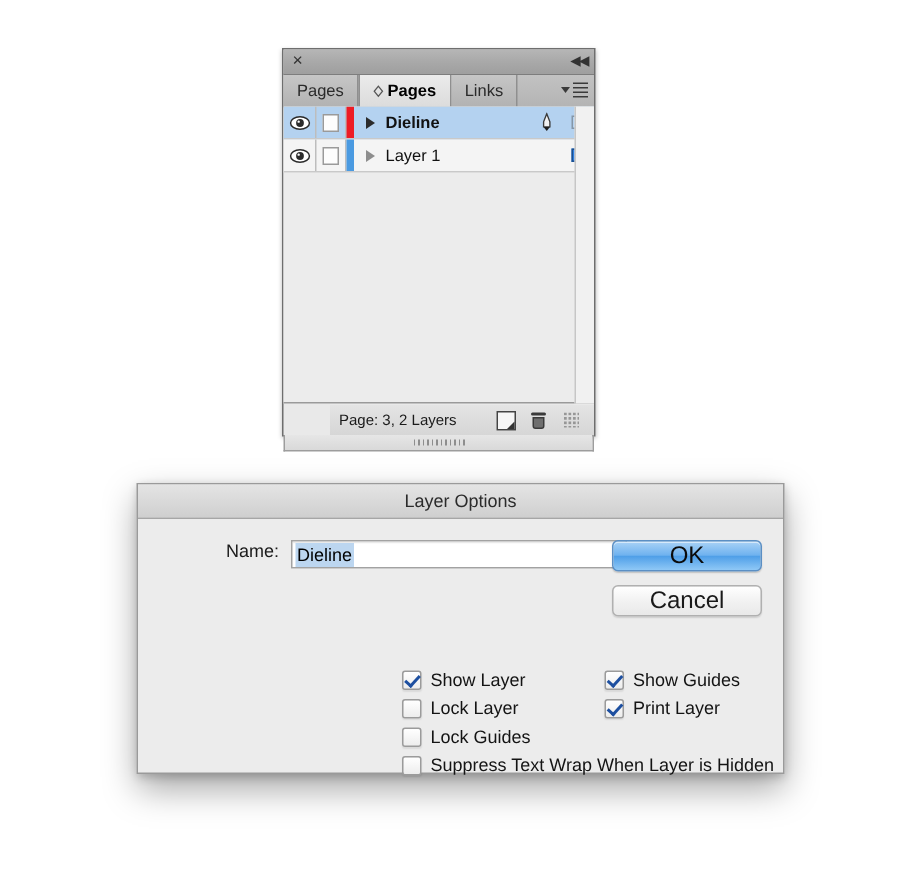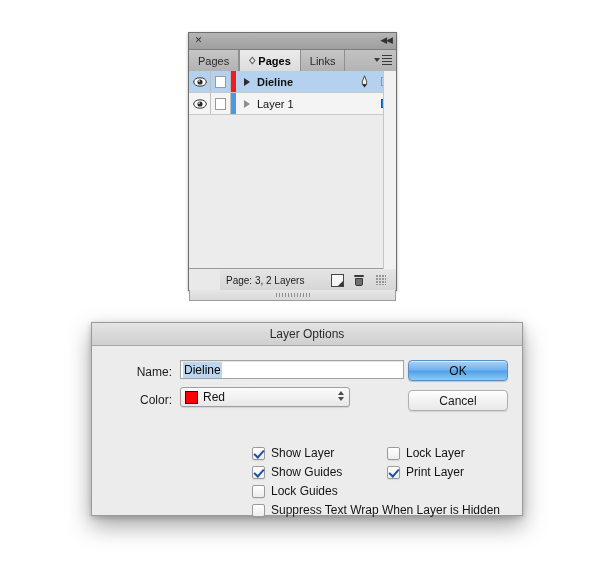--- a/index.html
+++ b/index.html
@@ -286,23 +286,23 @@
     display: flex;
     align-items: center;
     justify-content: center;
     font-size: 12px;
     color: #2b2b2b;
   }
   .dialog-body { padding: 14px 0 0 0; position: relative; height: 100%; }
 
   .field-row {
     display: flex;
-    align-items: flex-end;
+    align-items: flex-start;
     margin-bottom: 8px;
-    padding-left: 8px;
+    padding-left: 22px;
   }
   .field-label {
     width: 72px;
     text-align: right;
     font-size: 12px;
     color: #1b1b1b;
     padding-right: 8px;
   }
   .name-input {
     width: 224px;
@@ -362,21 +362,21 @@
   .dialog-buttons {
     position: absolute;
     right: 14px;
     top: 14px;
     width: 100px;
   }
   .btn {
     width: 100px;
     height: 21px;
     border-radius: 4px;
-    font-size: 12px;
+    font-size: 16px;
     display: flex;
     align-items: center;
     justify-content: center;
     box-sizing: border-box;
     margin-bottom: 9px;
   }
   .btn-default {
     background: linear-gradient(to bottom, #a9d2f6 0%, #6fb2ef 48%, #4f9fe8 52%, #8fc8f6 100%);
     border: 1px solid #5b8fc4;
     color: #0b0b0b;
@@ -384,21 +384,21 @@
   }
   .btn-normal {
     background: linear-gradient(to bottom, #ffffff 0%, #f2f2f2 50%, #e9e9e9 100%);
     border: 1px solid #b0b0b0;
     color: #1a1a1a;
     box-shadow: 0 1px 1px rgba(0,0,0,0.12);
   }
 
   .checkbox-area {
     position: absolute;
-    left: 160px;
+    left: 176px;
     top: 100px;
     width: 250px;
   }
   .cb-grid {
     display: grid;
     grid-template-columns: 135px auto;
     row-gap: 5px;
   }
   .cb-item {
     display: flex;
@@ -544,50 +544,39 @@
 
   <div class="dialog-body">
 
     <div class="field-row">
       <div class="field-label">Name:</div>
       <div class="name-input">
         <span class="name-text">Dieline</span>
       </div>
     </div>
 
-    <div class="field-row">
-      <div class="field-label">Color:</div>
-      <div class="color-select">
-        <span class="color-swatch" style="background: rgb(255, 0, 0);"></span>
-        <span class="color-name">Red</span>
-        <span class="stepper">
-          <span class="up"></span>
-            <span class="down"></span>
-        </span>
-      </div>
-    </div>
 
     <div class="dialog-buttons">
       <div class="btn btn-default">OK</div>
       <div class="btn btn-normal">Cancel</div>
     </div>
 
     <div class="checkbox-area">
       <div class="cb-grid">
         <div class="cb-item">
           <span class="cb-box checked"></span>
           <span>Show Layer</span>
         </div>
         <div class="cb-item">
+          <span class="cb-box checked"></span>
+          <span>Show Guides</span>
+        </div>
+        <div class="cb-item">
           <span class="cb-box"></span>
           <span>Lock Layer</span>
-        </div>
-        <div class="cb-item">
-          <span class="cb-box checked"></span>
-          <span>Show Guides</span>
         </div>
         <div class="cb-item">
           <span class="cb-box checked"></span>
           <span>Print Layer</span>
         </div>
         <div class="cb-item">
           <span class="cb-box"></span>
           <span>Lock Guides</span>
         </div>
         <div class="cb-item"></div>

